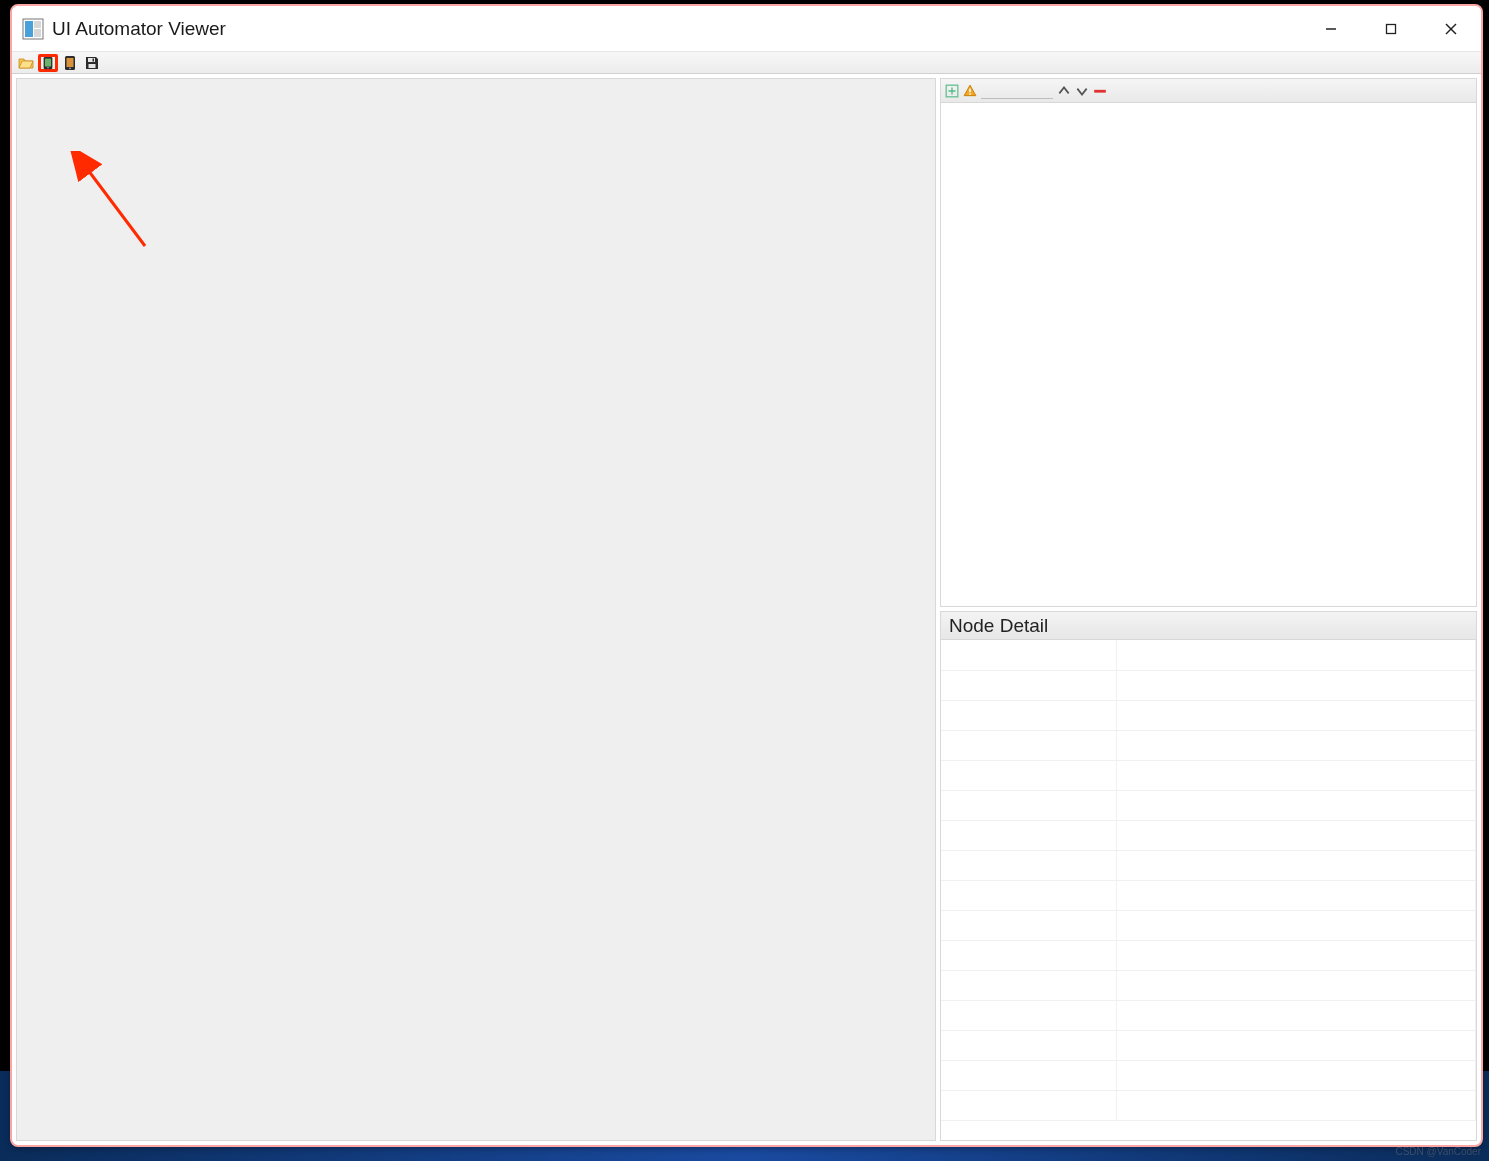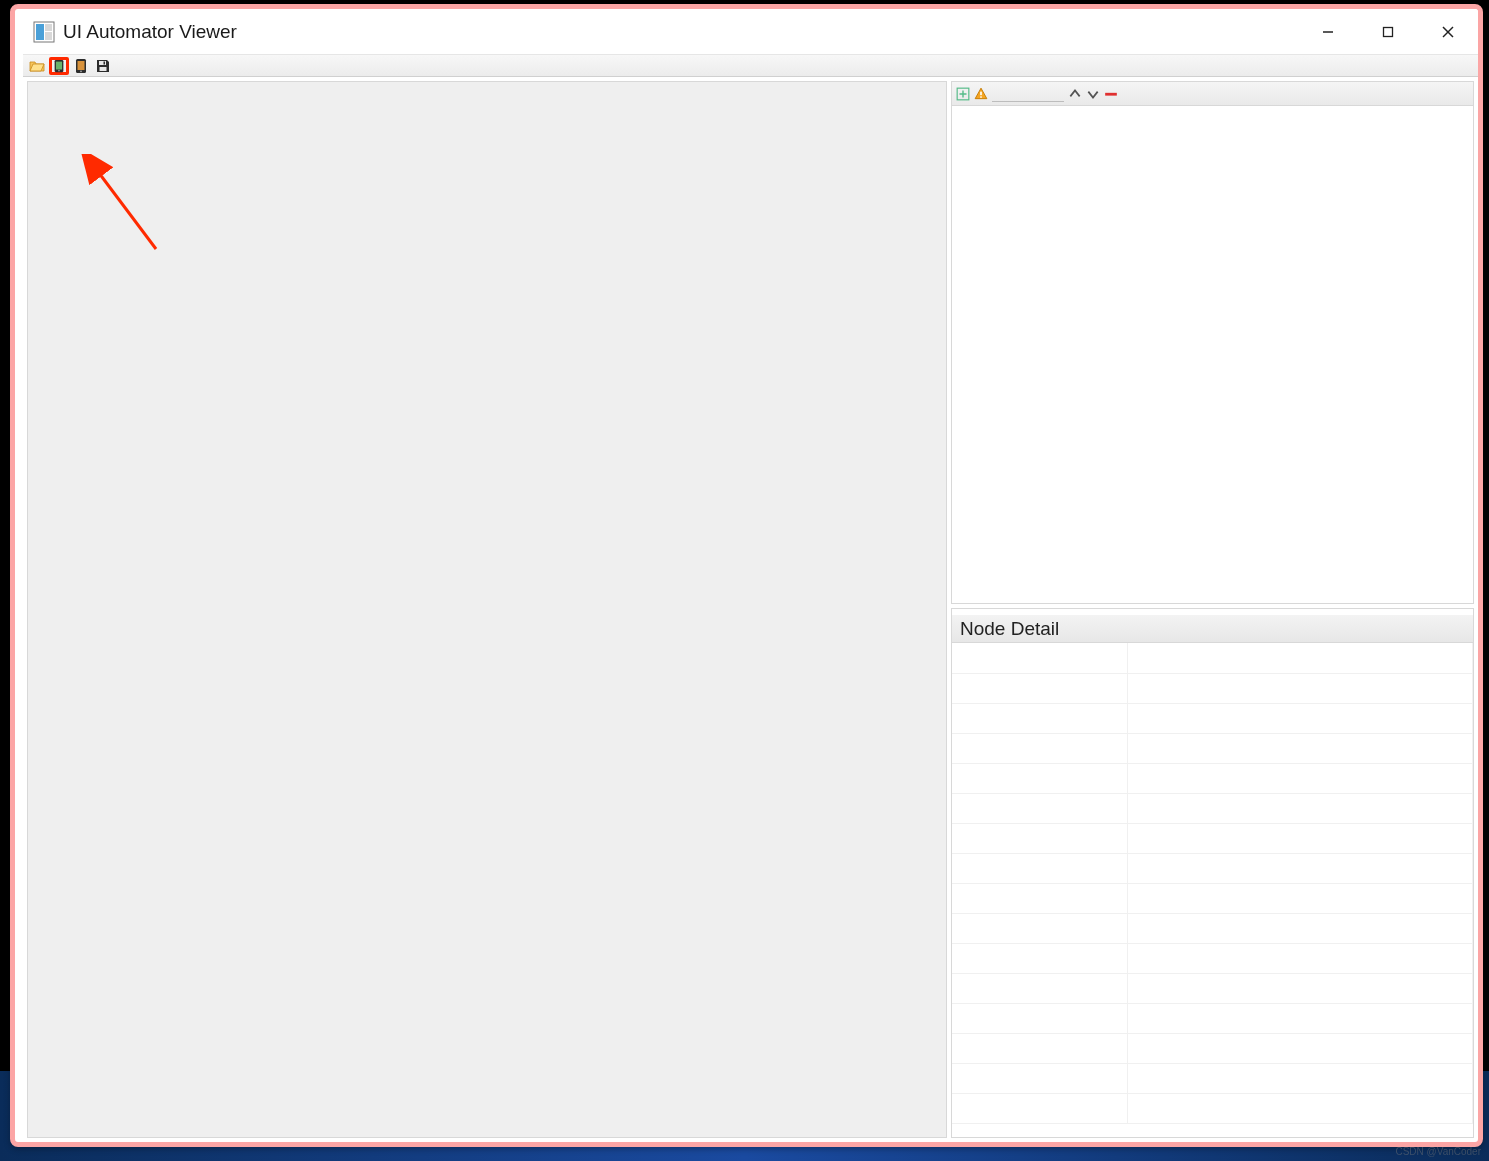--- a/index.html
+++ b/index.html
@@ -11,27 +11,26 @@
       overflow: hidden;
       position: relative;
     }
     .window {
       position: absolute;
       left: 10px;
       top: 4px;
       width: 1473px;
       height: 1143px;
       background: #fff;
-      border: 5px solid #fca5a5;
+      border: 2px solid #fca5a5;
       border-radius: 8px;
       overflow: hidden;
       box-shadow: 0 2px 6px rgba(0,0,0,0.3);
       display: flex;
       flex-direction: column;
-      padding-left: 8px;
     }
     .titlebar {
       height: 46px;
       background: #fff;
       display: flex;
       align-items: center;
       padding-left: 10px;
       border-bottom: 1px solid #e6e6e6;
     }
     .titlebar .app-icon {
@@ -149,21 +148,20 @@
     }
     .detail-header {
       height: 28px;
       background: linear-gradient(#f3f3f3,#e7e7e7);
       border-bottom: 1px solid #d8d8d8;
       display: flex;
       align-items: center;
       padding-left: 8px;
       font-size: 19px;
       color: #222;
-      margin-top: 6px;
     }
     .detail-body {
       flex: 1;
       overflow: hidden;
     }
     .detail-table {
       width: 100%;
       border-collapse: collapse;
       table-layout: fixed;
     }

